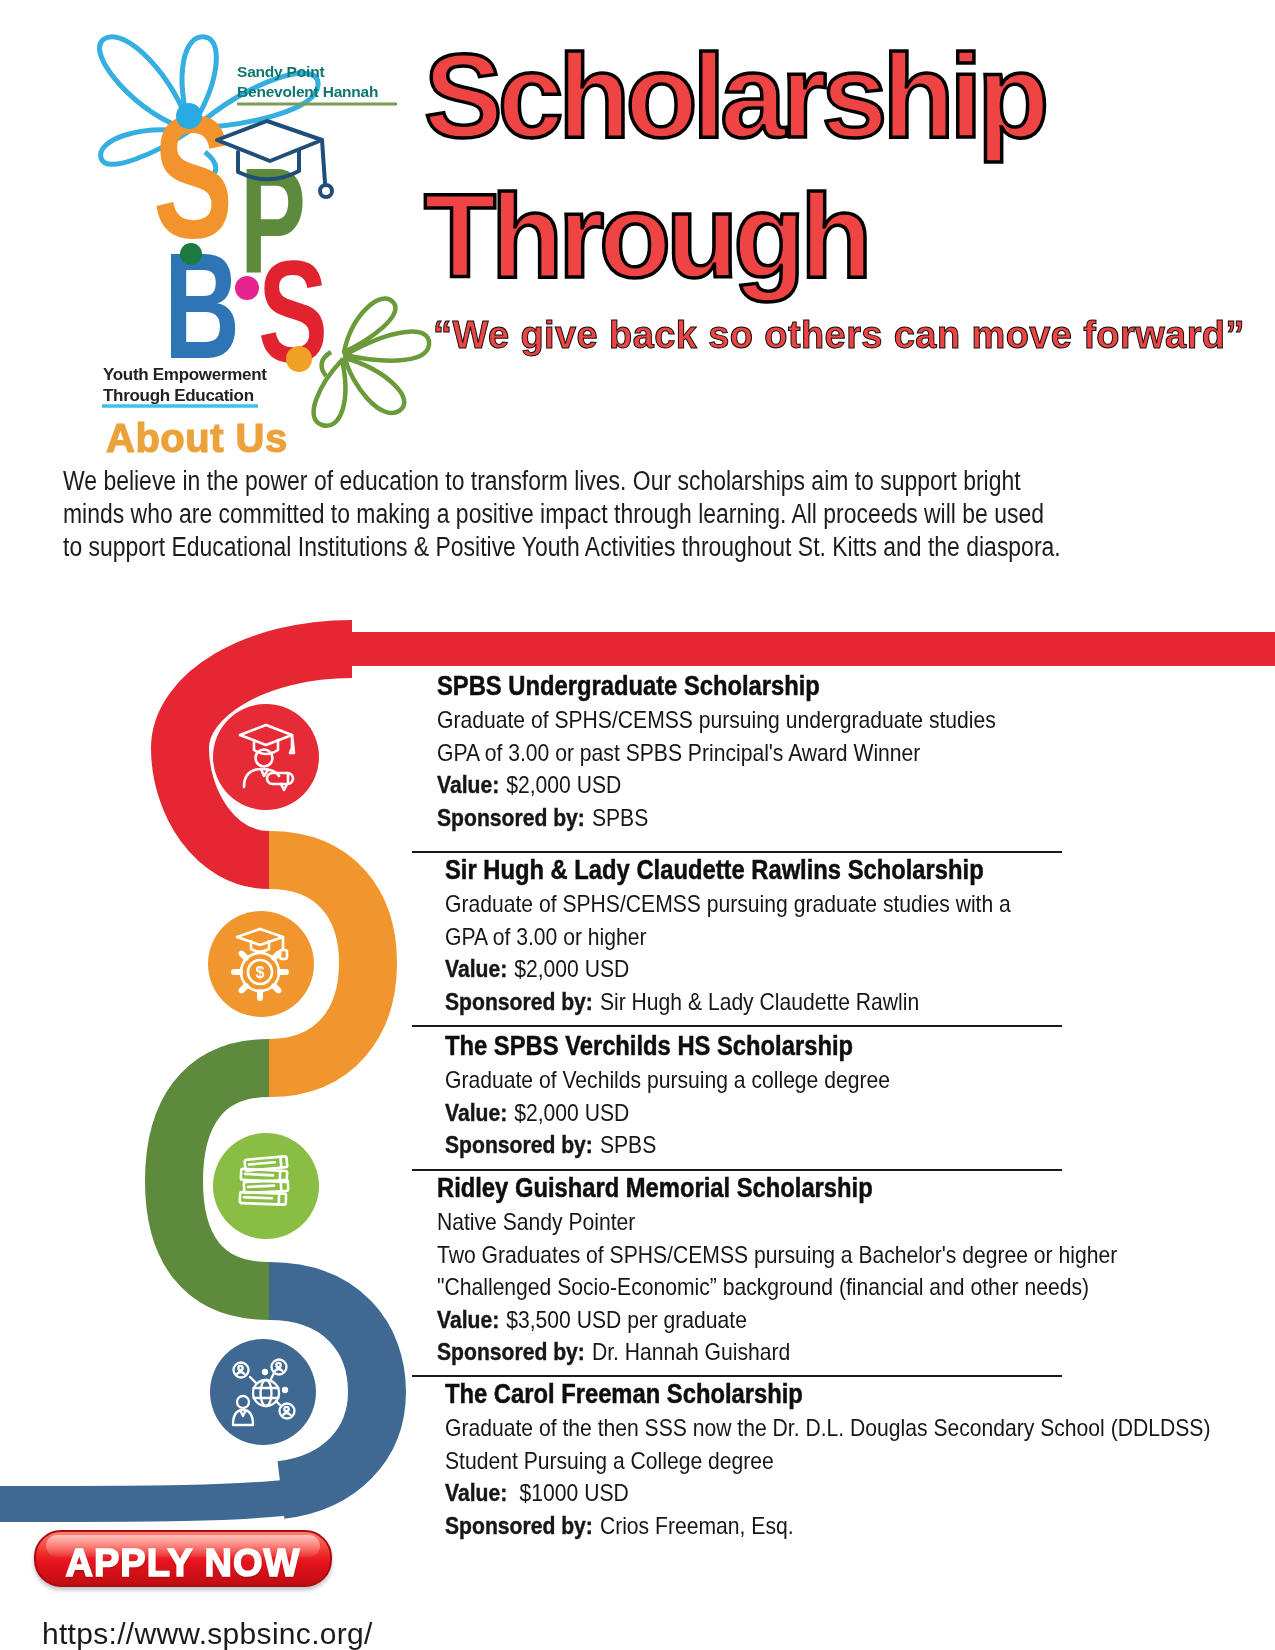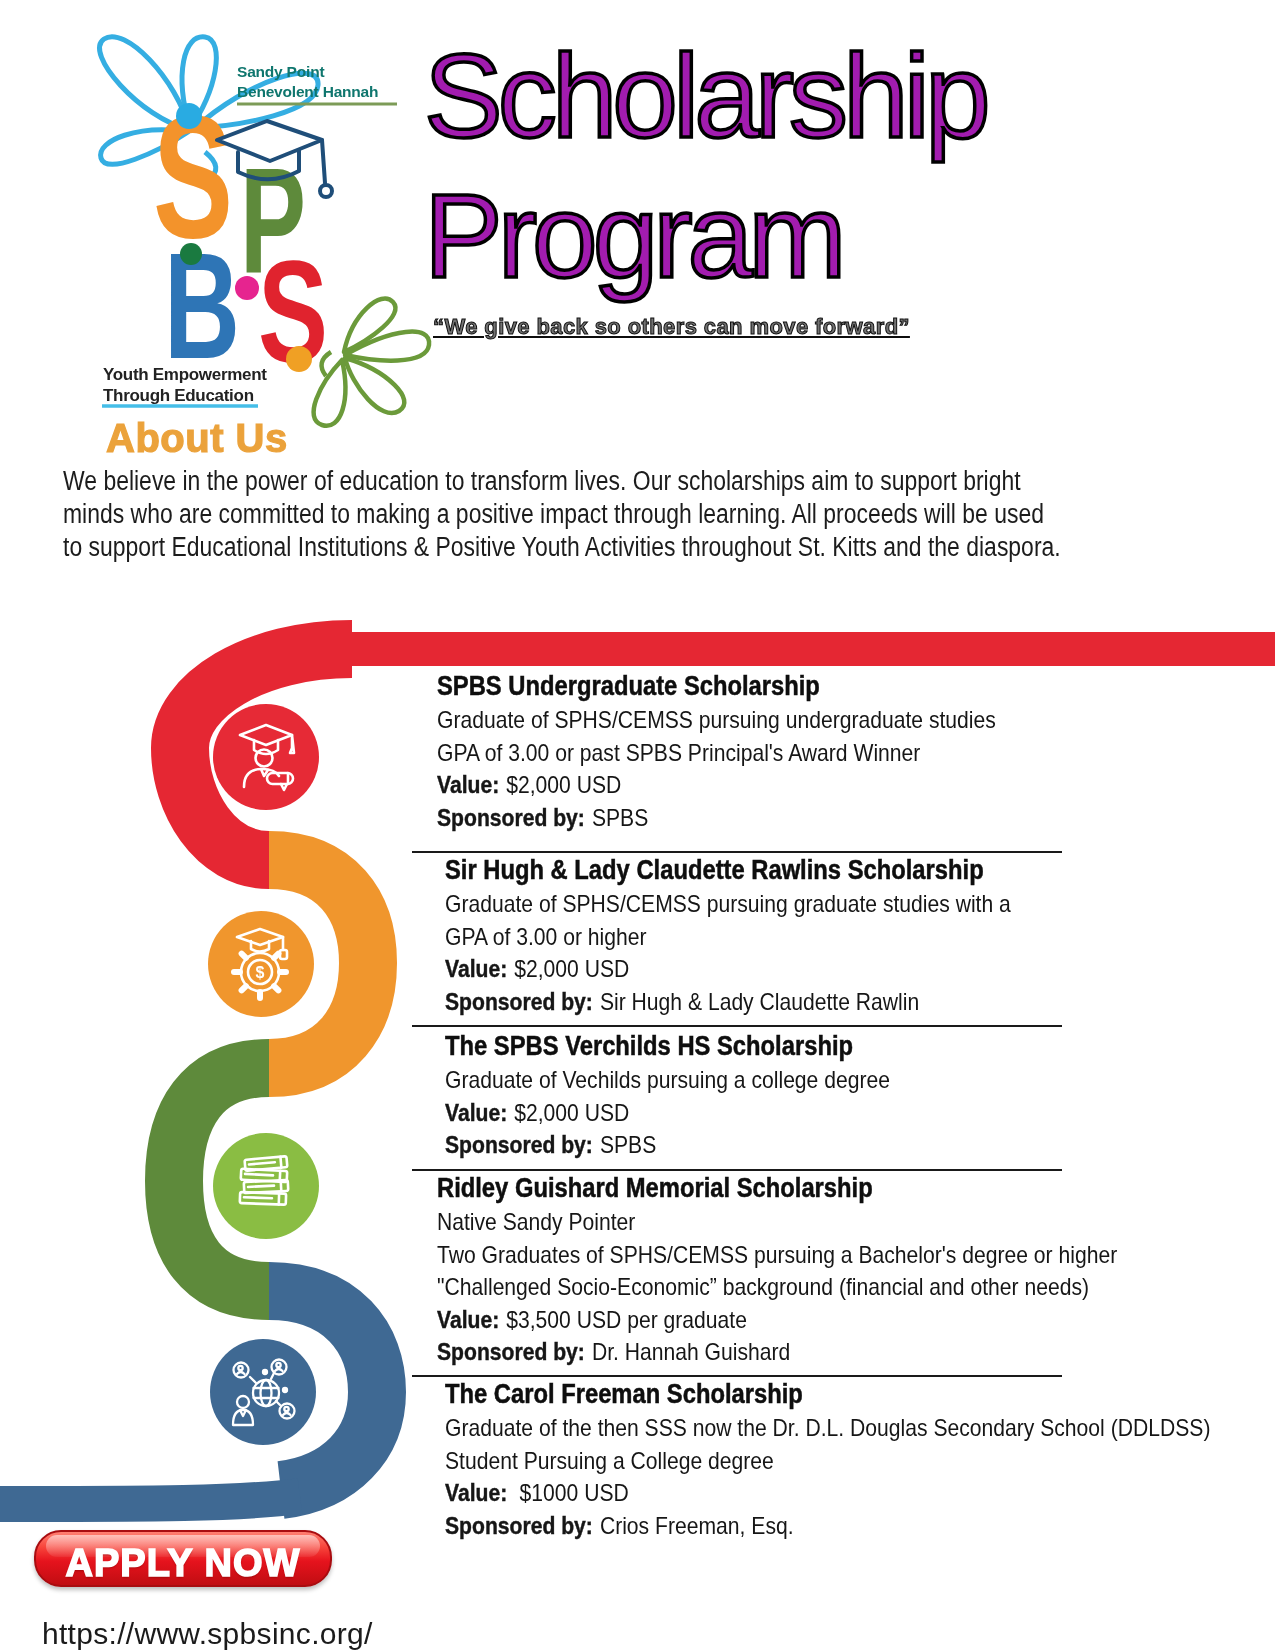--- a/index.html
+++ b/index.html
@@ -2,24 +2,24 @@
 <html><head>
 <meta charset="utf-8">
 <style>
   html,body{margin:0;padding:0;background:#888;}
   #page{position:relative;width:1275px;height:1650px;background:#ffffff;overflow:hidden;
         font-family:"Liberation Sans",sans-serif;color:#141414;margin:0 auto;}
   #artwork{position:absolute;left:0;top:0;z-index:0;}
   .abs{position:absolute;z-index:2;}
 
   
-  .big-title{left:424px;top:26px;font-size:118px;font-weight:400;letter-spacing:-5px;
-             line-height:140px;color:#a21caf;-webkit-text-stroke:3.5px #000;white-space:nowrap;}
-  .quote{left:433px;top:314px;font-size:22px;font-weight:900;letter-spacing:.4px;color:#737373;
-         -webkit-text-stroke:1px #0d0d0d;white-space:nowrap;text-decoration:underline;}
+  .big-title{left:424px;top:26px;font-size:118px;font-weight:700;letter-spacing:-5px;
+             line-height:140px;color:#ef4444;-webkit-text-stroke:3.5px #000;white-space:nowrap;}
+  .quote{left:433px;top:314px;font-size:38px;font-weight:900;letter-spacing:.4px;color:#ef4444;
+         -webkit-text-stroke:1px #0d0d0d;white-space:nowrap;}
 
   
   .society{left:237px;top:62px;font-size:15.5px;font-weight:bold;line-height:20px;
            color:#0f766e;letter-spacing:-.2px;white-space:nowrap;}
   .tagline{left:103px;top:364px;font-size:17px;font-weight:bold;line-height:21px;
            color:#222;letter-spacing:-.3px;white-space:nowrap;}
 
   
   .about-h{left:62px;top:416px;font-size:40px;font-weight:900;color:#eba23b;
            -webkit-text-stroke:1.2px #eba23b;letter-spacing:.5px;margin-left:44px;}
@@ -176,21 +176,21 @@
     <div>Sandy Point</div>
     <div>Benevolent Hannah</div>
   </div>
   <div class="abs tagline">
     <div>Youth Empowerment</div>
     <div>Through Education</div>
   </div>
 
   <div class="abs big-title">
     <div>Scholarship</div>
-    <div>Program</div>
+    <div>Through</div>
   </div>
   <div class="abs quote">“We give back so others can move forward”</div>
 
   <div class="abs about-h">About Us</div>
   <div class="abs about-line" style="top:466px">We believe in the power of education to transform lives. Our scholarships aim to support bright</div>
   <div class="abs about-line" style="top:499px">minds who are committed to making a positive impact through learning. All proceeds will be used</div>
   <div class="abs about-line" style="top:532px">to support Educational Institutions &amp; Positive Youth Activities throughout St. Kitts and the diaspora.</div>
 
   <div class="abs entry" style="top:668px">
     <div class="etitle">SPBS Undergraduate Scholarship</div>

